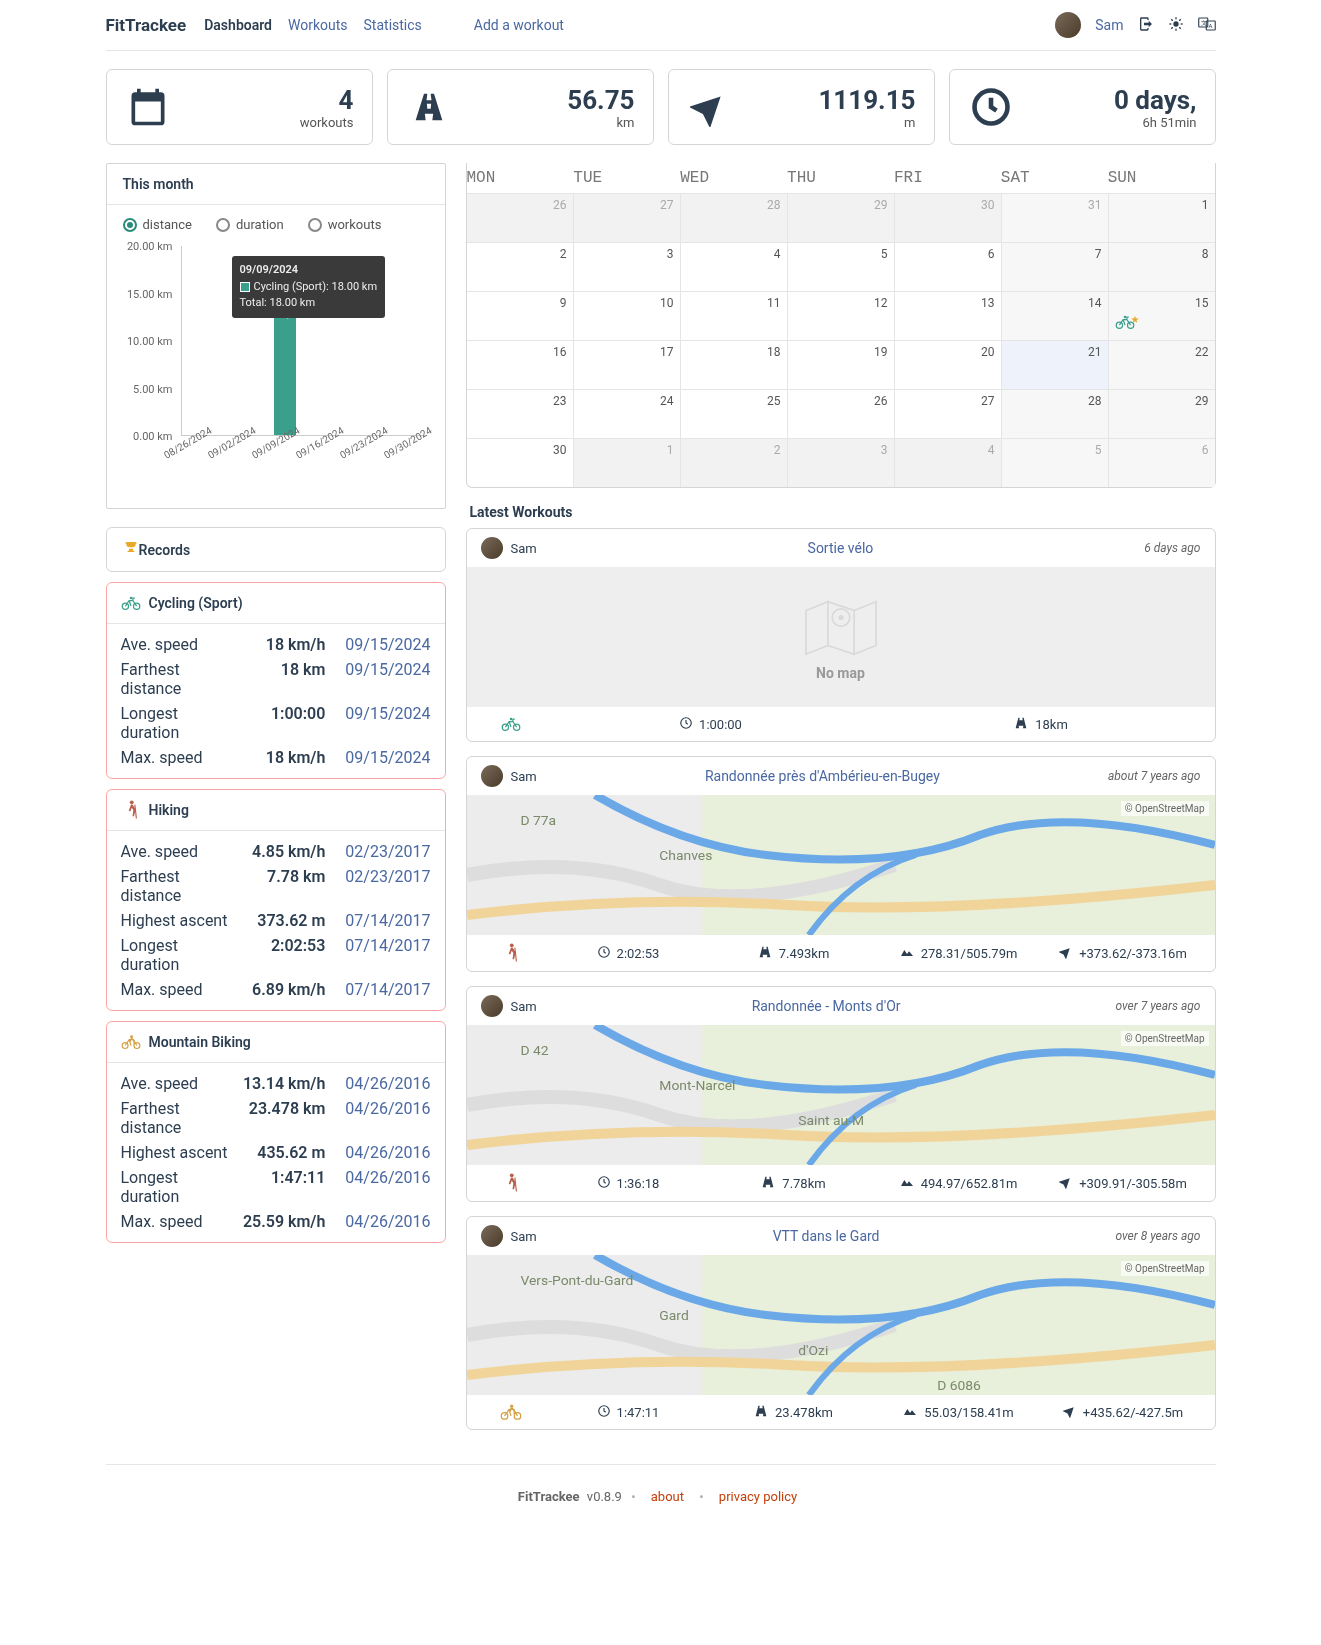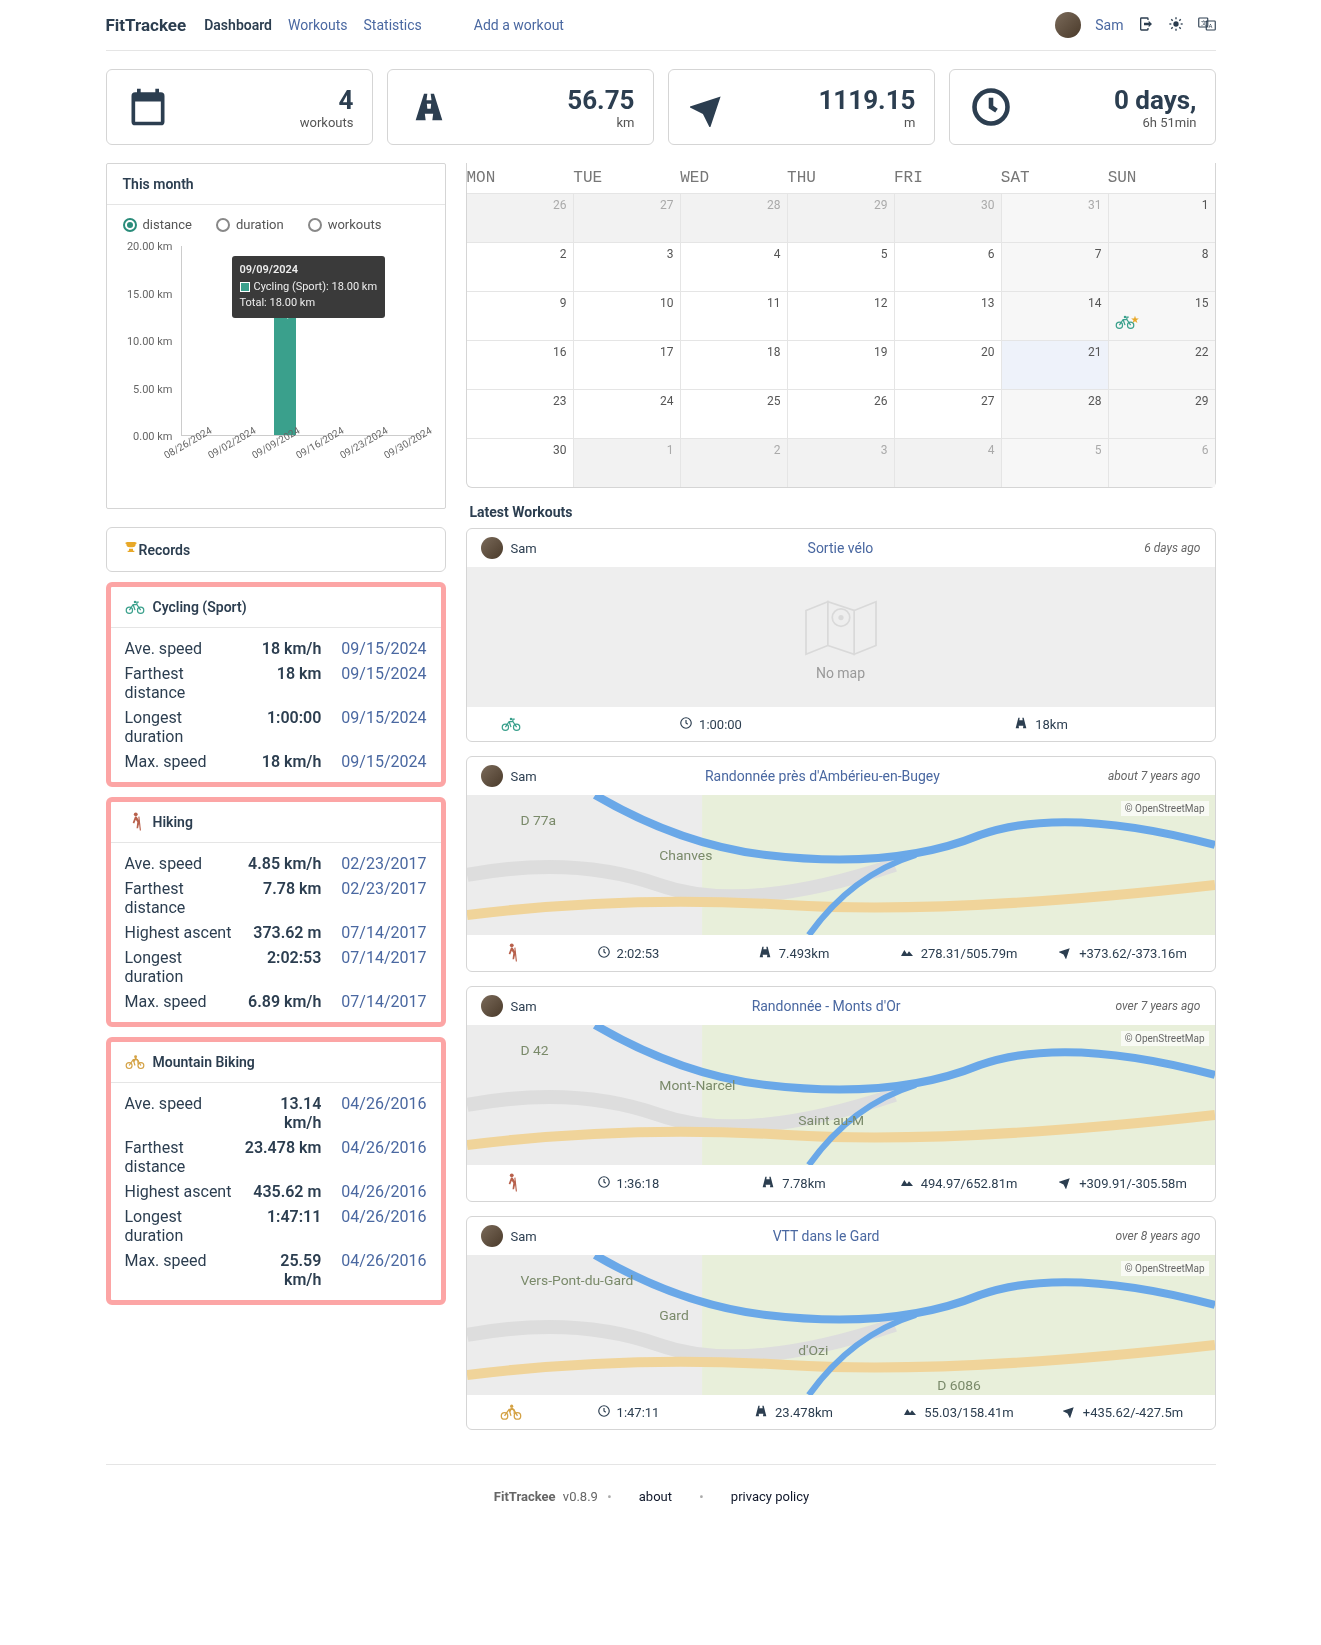--- a/index.html
+++ b/index.html
@@ -44,21 +44,21 @@
 .bar { position:absolute; width:22px; background:#3aa08c; bottom:0; }
 .tooltip { position:absolute; background:#3a3a3a; color:#eee; font-size:11px; padding:6px 8px; border-radius:3px; line-height:1.5; z-index:5; }
 .tip-sq { display:inline-block; width:10px; height:10px; background:#3aa08c; border:1px solid #fff; margin-right:4px; vertical-align:middle; }
 .cursor-icon { position:absolute; color:#fff; font-size:14px; }
 .xticks { position:absolute; left:58px; right:4px; top:192px; height:40px; }
 .xtick { position:absolute; font-size:10px; color:#666; transform: rotate(-30deg) translateX(-50%); transform-origin: left top; white-space:nowrap; }
 
 .records-head { display:flex; align-items:center; gap:0; padding:12px 16px; font-weight:600; color: #2c3e50; border:1px solid #d5d5d5; border-radius:6px; }
 .trophy { color:#e8a828; }
 
-.rec-panel { border:5px solid #fca5a5; border-radius:6px; margin-top:10px; }
+.rec-panel { border:1px solid #fca5a5; border-radius:6px; margin-top:10px; }
 .rec-sport-head { display:flex; align-items:center; gap:8px; padding:10px 14px; border-bottom:1px solid #e5e5e5; font-weight:600; }
 .sport-ico { width:20px; height:20px; display:flex; align-items:center; justify-content:center; }
 .rec-rows { padding: 8px 14px; }
 .rec-row { display:flex; justify-content:space-between; padding:3px 0; font-size:16px; }
 .rec-row .rv { font-weight:600; text-align:right; flex:1; padding-right:20px; }
 .rec-row .rd { color:#4a68a1; cursor:pointer; }
 .rec-row .rl { flex:1.4; }
 
 .cal-nav { display:flex; align-items:center; justify-content:space-between; border:1px solid #d5d5d5; border-top-left-radius:6px; border-top-right-radius:6px; padding:10px 14px; }
 .cal-title { font-weight:700; letter-spacing:0.5px; color:#2c3e50; }
@@ -77,32 +77,32 @@
 .section-title { font-weight:700; margin: 16px 0 8px 4px; color:#2c3e50; }
 
 .workout { border:1px solid #d5d5d5; border-radius:6px; margin-bottom:14px; overflow:hidden; }
 .workout-head { display:flex; align-items:center; justify-content:space-between; padding:8px 14px; }
 .wh-left { display:flex; align-items:center; gap:8px; }
 .wh-avatar { width:22px; height:22px; border-radius:50%; background:linear-gradient(135deg, #7a6a5a, #4a3a2a); }
 .wh-name { color:#2c3e50; font-size:13px; }
 .wh-title { color:#4a68a1; cursor:pointer; font-size:14px; text-align:center; flex:1; }
 .wh-time { font-style:italic; color:#666; font-size:12px; }
 .workout-map { height:140px; background:#eee; position:relative; overflow:hidden; }
-.no-map { display:flex; flex-direction:column; align-items:center; justify-content:center; height:100%; color:#999; gap:2px; }
+.no-map { display:flex; flex-direction:column; align-items:center; justify-content:center; height:100%; color:#999; gap:2px;font-weight:bold; }
 .no-map svg { opacity:0.3; }
 .osm-credit { position:absolute; top:6px; right:6px; font-size:10px; color:#666; background:rgba(255,255,255,0.7); padding:2px 4px; }
 .workout-stats { display:flex; align-items:center; padding:8px 14px; gap:10px; font-size:13px; }
 .ws-sport { width:60px; display:flex; justify-content:center; }
 .ws-item { flex:1; display:flex; gap:6px; align-items:center; justify-content:center; }
 .ws-item .lbl { font-size:13px; color:#2c3e50; }
 
 .map-svg { width:100%; height:100%; }
 
 .footer { text-align:center; padding: 24px 0; color:#666; font-size:13px; border-top: 1px solid #e5e5e5; margin-top: 20px;}
-.footer a { color:#0f172a; text-decoration:none; margin: 0 18px; }
+.footer a { color:#c2410c; text-decoration:none; margin: 0 6px; }
 .footer .dot { margin: 0 6px; color:#aaa; }
 </style>
 </head>
 <body>
 
 <div class="container">
 
   <div class="nav">
     <div class="nav-left">
       <span class="brand">FitTrackee</span>

